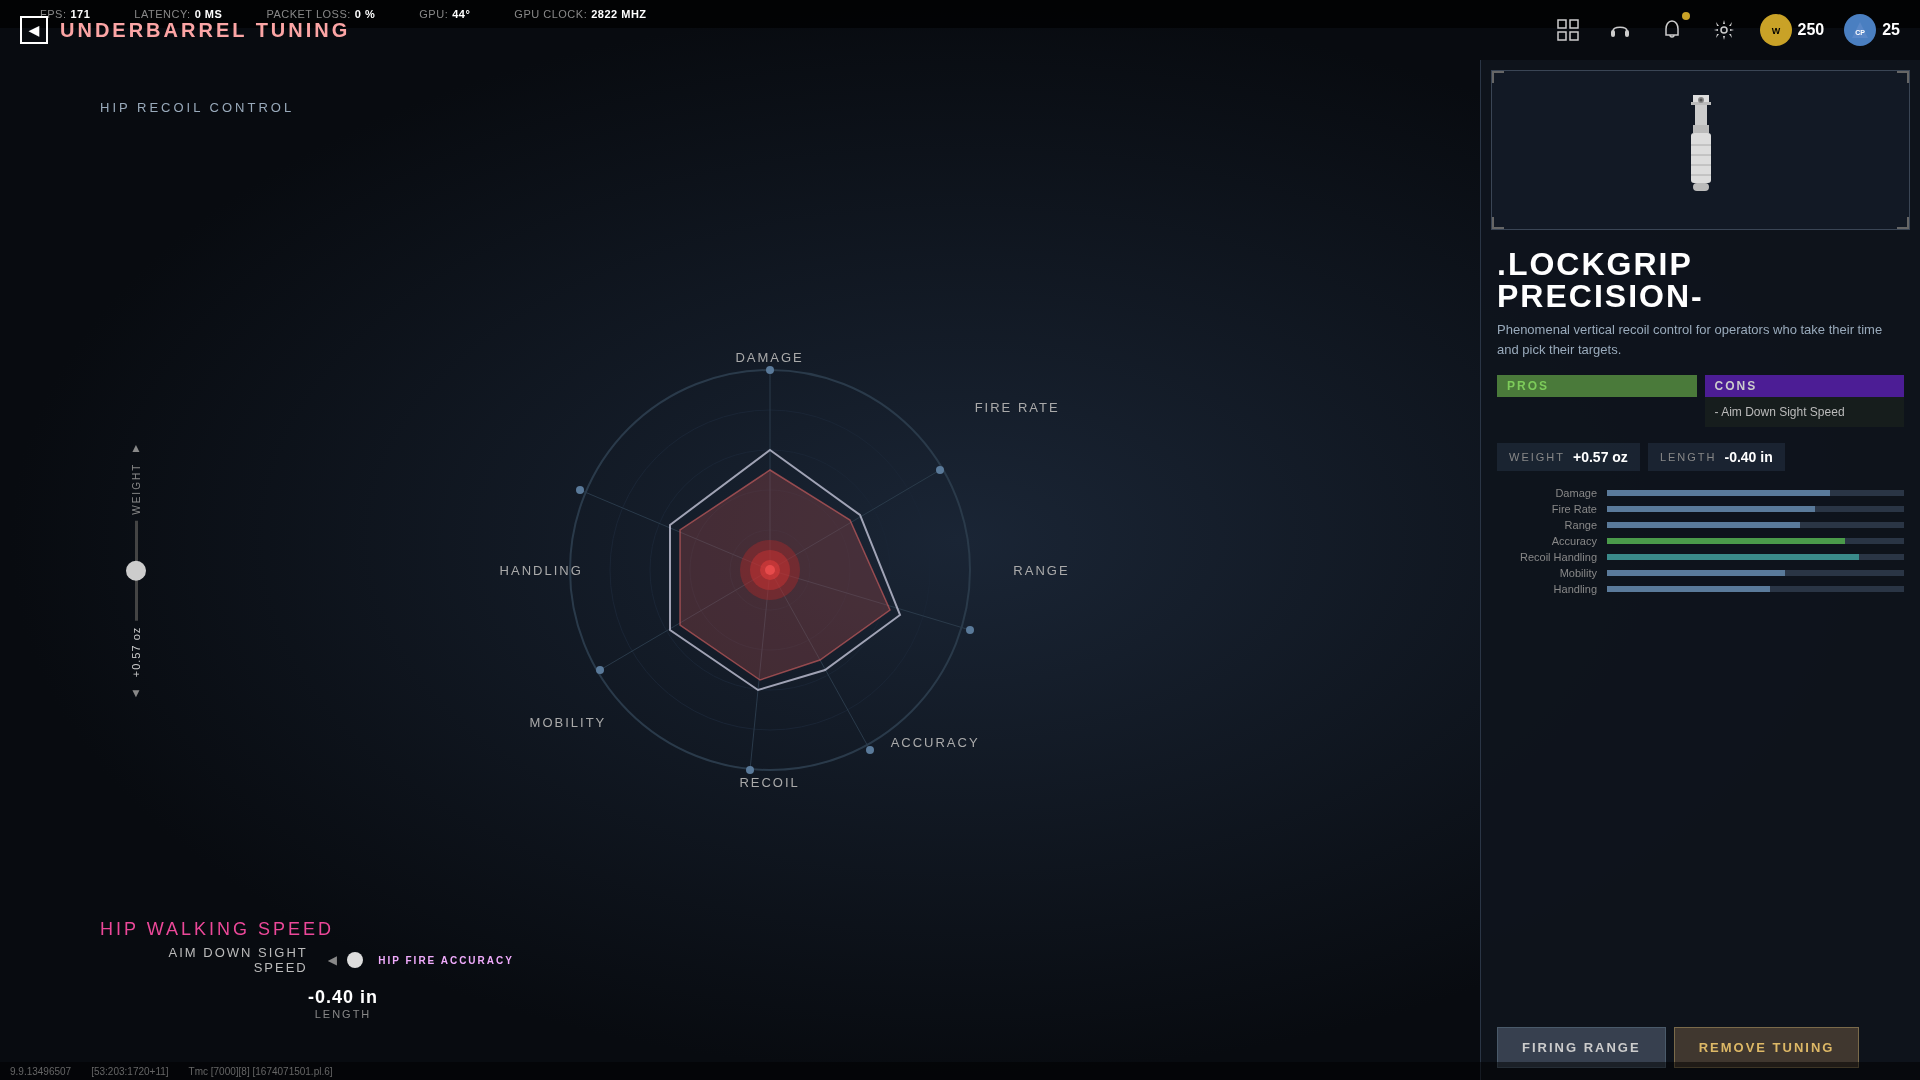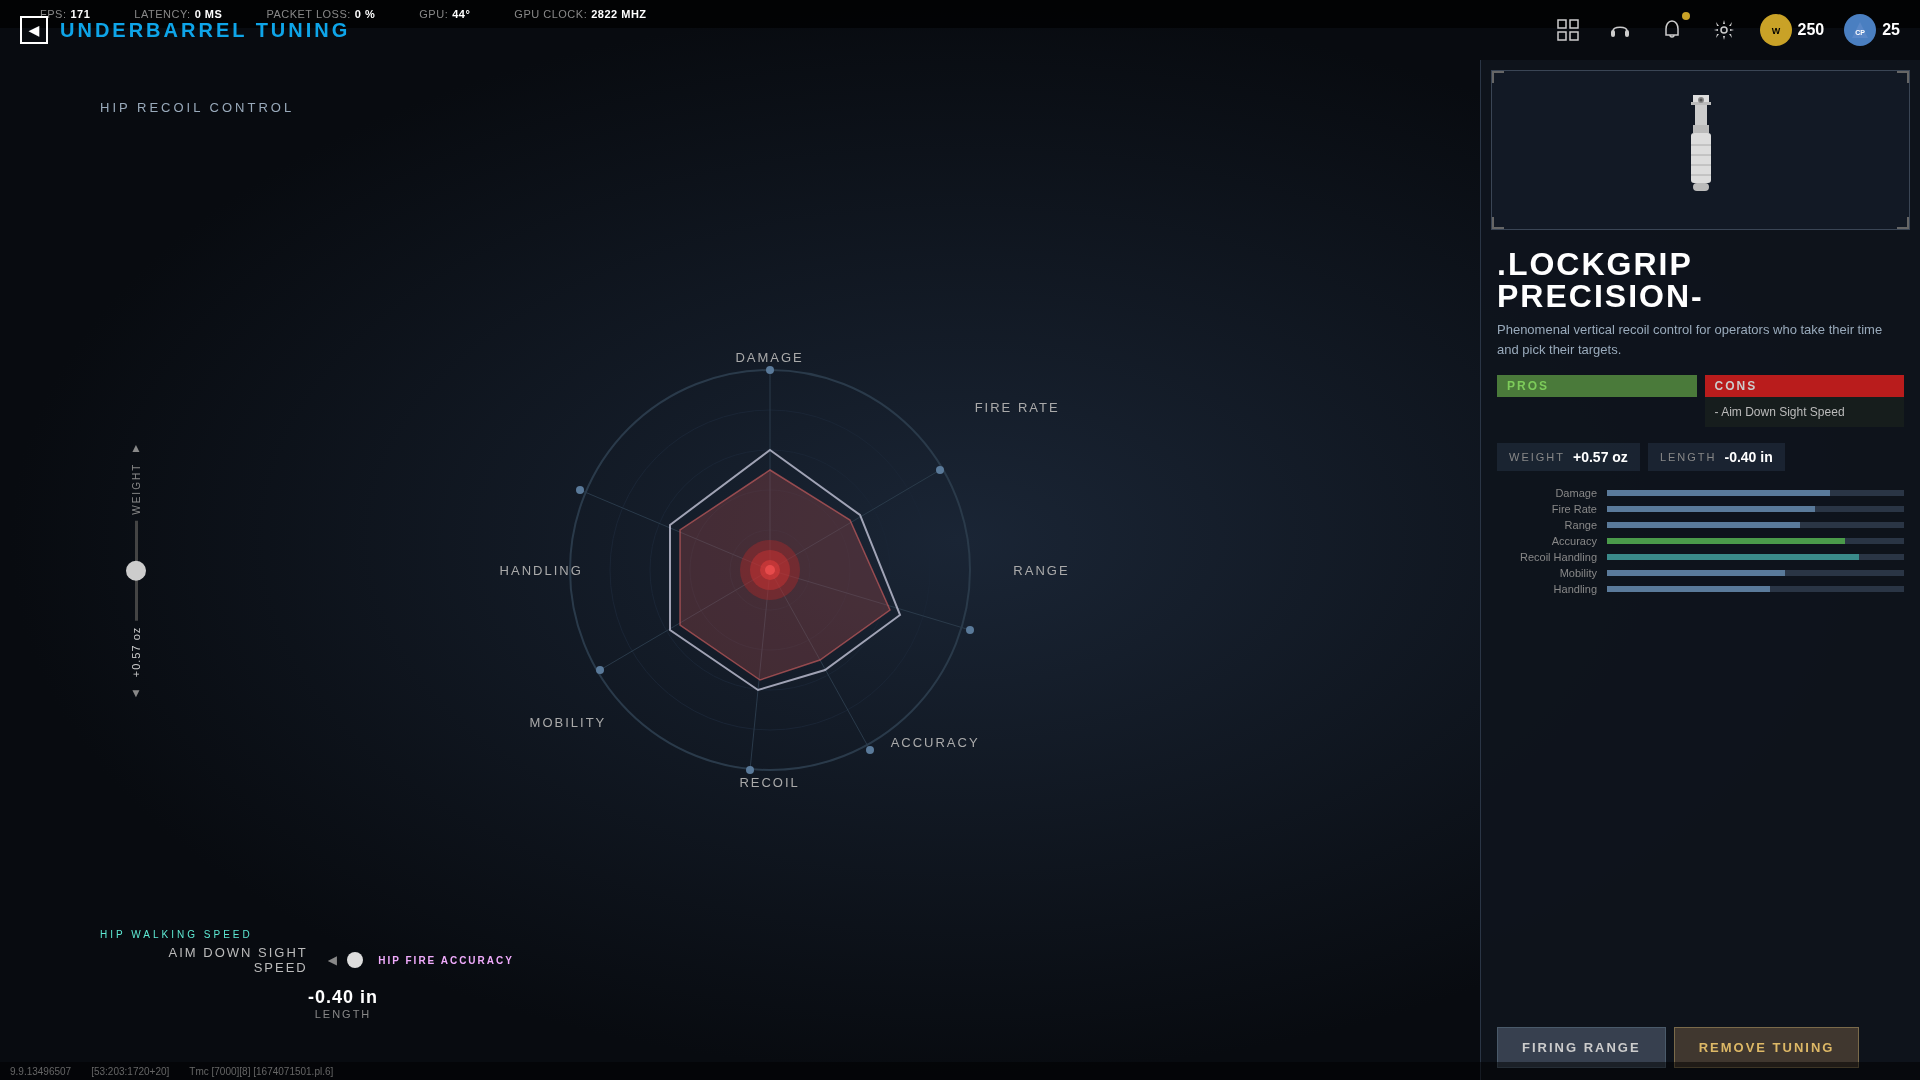--- a/index.html
+++ b/index.html
@@ -69,21 +69,21 @@
       display: flex;
       align-items: center;
       justify-content: center;
       font-size: 14px;
     }
     .page-title {
       font-size: 20px;
       font-weight: bold;
       letter-spacing: 3px;
       text-transform: uppercase;
-      color: #0ea5e9;
+      color: #fca5a5;
     }
 
     
     .top-right-icons {
       position: absolute;
       top: 14px;
       right: 20px;
       display: flex;
       align-items: center;
       gap: 20px;
@@ -344,21 +344,21 @@
     .pros-header {
       background: #4a7a3a;
       color: #7dcc5a;
       font-size: 12px;
       letter-spacing: 2px;
       font-weight: bold;
       padding: 4px 10px;
       text-transform: uppercase;
     }
     .cons-header {
-      background: #b91c1c;
+      background: #4c1d95;
       color: #ccc;
       font-size: 12px;
       letter-spacing: 2px;
       font-weight: bold;
       padding: 4px 10px;
       text-transform: uppercase;
     }
     .pros-list, .cons-list {
       background: rgba(30, 40, 30, 0.5);
       padding: 6px 10px;
@@ -565,21 +565,21 @@
     <span>25</span>
   </div>
 </div>
 
 <div class="main-content">
 
   <div class="left-panel">
 
     <div style="position:absolute;top:40px;left:100px;font-size:13px;letter-spacing:3px;color:#9ab;text-transform:uppercase;">HIP RECOIL CONTROL</div>
 
-    <div style="position:absolute;bottom:140px;left:100px;font-size:10px;letter-spacing:3px;color:#5eead4;text-transform:uppercase;">HIP WALKING SPEED</div>
+    <div style="position:absolute;bottom:140px;left:100px;font-size:18px;letter-spacing:3px;color:#ec4899;text-transform:uppercase;">HIP WALKING SPEED</div>
 
     <div class="weight-slider-area" style="left:130px;top:50%;transform:translateY(-50%);">
       <div class="slider-arrow">▲</div>
       <div style="position:relative;display:flex;flex-direction:column;align-items:center;gap:0;">
         <div style="writing-mode:vertical-rl;text-orientation:mixed;transform:rotate(180deg);font-size:10px;color:#888;letter-spacing:2px;text-transform:uppercase;margin-bottom:6px;">WEIGHT</div>
         <div style="width:3px;height:100px;background:#444;position:relative;">
           <div class="slider-thumb"></div>
         </div>
         <div style="writing-mode:vertical-rl;text-orientation:mixed;transform:rotate(180deg);font-size:11px;color:#ccc;letter-spacing:1px;margin-top:6px;">+0.57 oz</div>
       </div>
@@ -767,15 +767,15 @@
     <div class="bottom-buttons">
       <button class="btn-secondary">FIRING RANGE</button>
       <button class="btn-danger">REMOVE TUNING</button>
     </div>
 
   </div>
 </div>
 
 <div class="sys-info">
   <span>9.9.13496507</span>
-  <span>[53:203:1720+20]</span>
+  <span>[53:203:1720+11]</span>
   <span>Tmc [7000][8] [1674071501.pl.6]</span>
 </div>
 
 </body></html>

